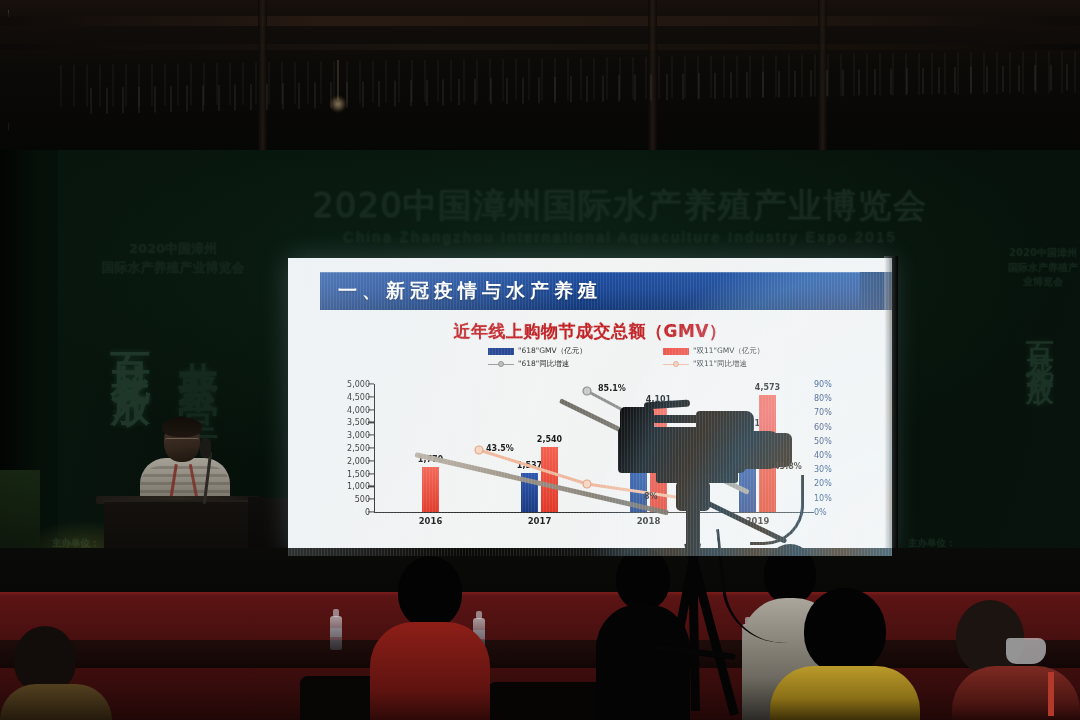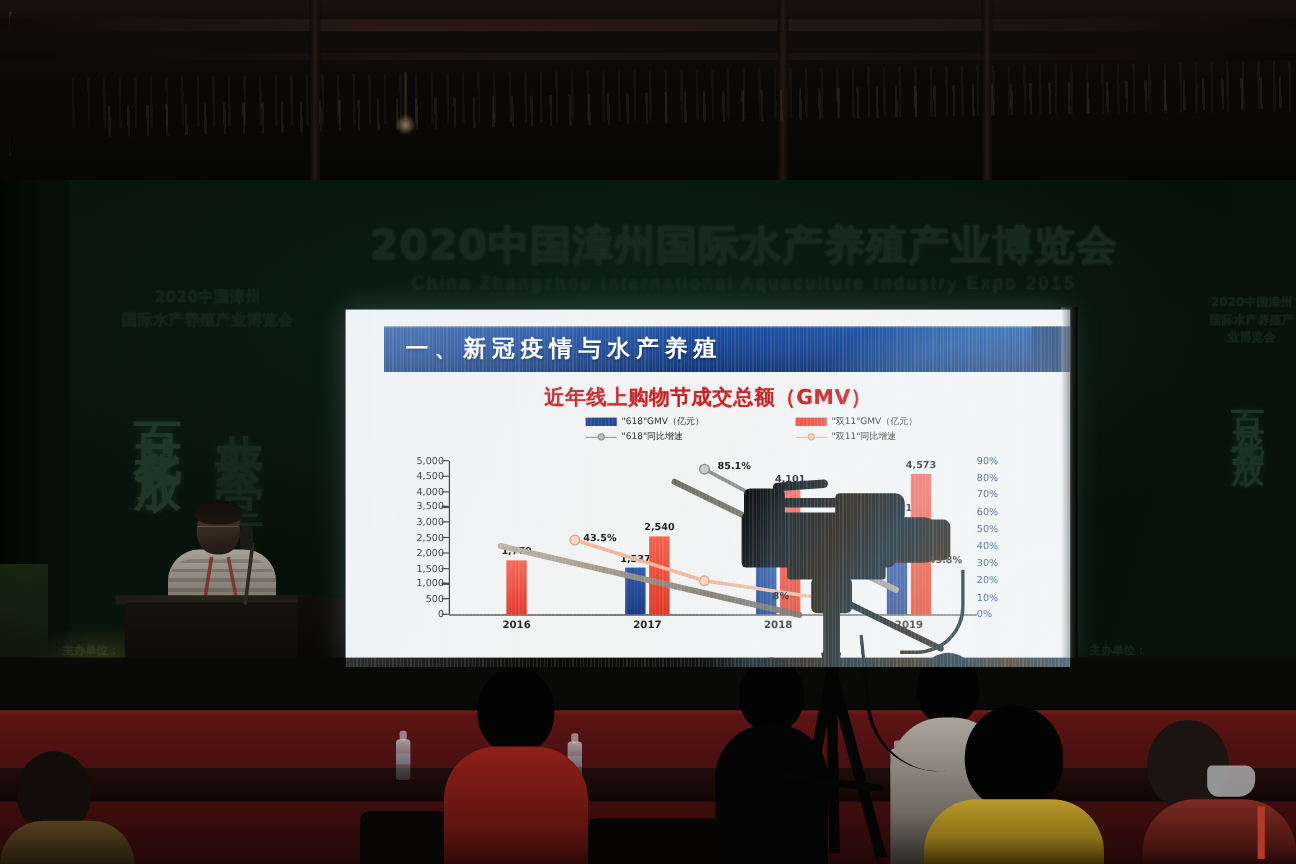--- a/index.html
+++ b/index.html
@@ -79,21 +79,21 @@
   }
 
   
   .banner-title {
     position: absolute; left: 300px; top: 188px; width: 640px;
     text-align: center; color: #1d2b22;
     text-shadow: 0 0 3px rgba(90,140,110,.25);
     pointer-events: none;
   }
   .banner-title .cn {
-    font-size: 34px; font-weight: 700; letter-spacing: 1px;
+    font-size: 34px; font-weight: 400; letter-spacing: 1px;
     color: #182a20; line-height: 1.05;
     font-family: "DejaVu Sans", "Liberation Sans", sans-serif;
   }
   .banner-title .en {
     font-size: 15px; letter-spacing: 2.2px; margin-top: 4px;
     color: #16251c; font-weight: 400;
   }
 
   
   .side-banner {

